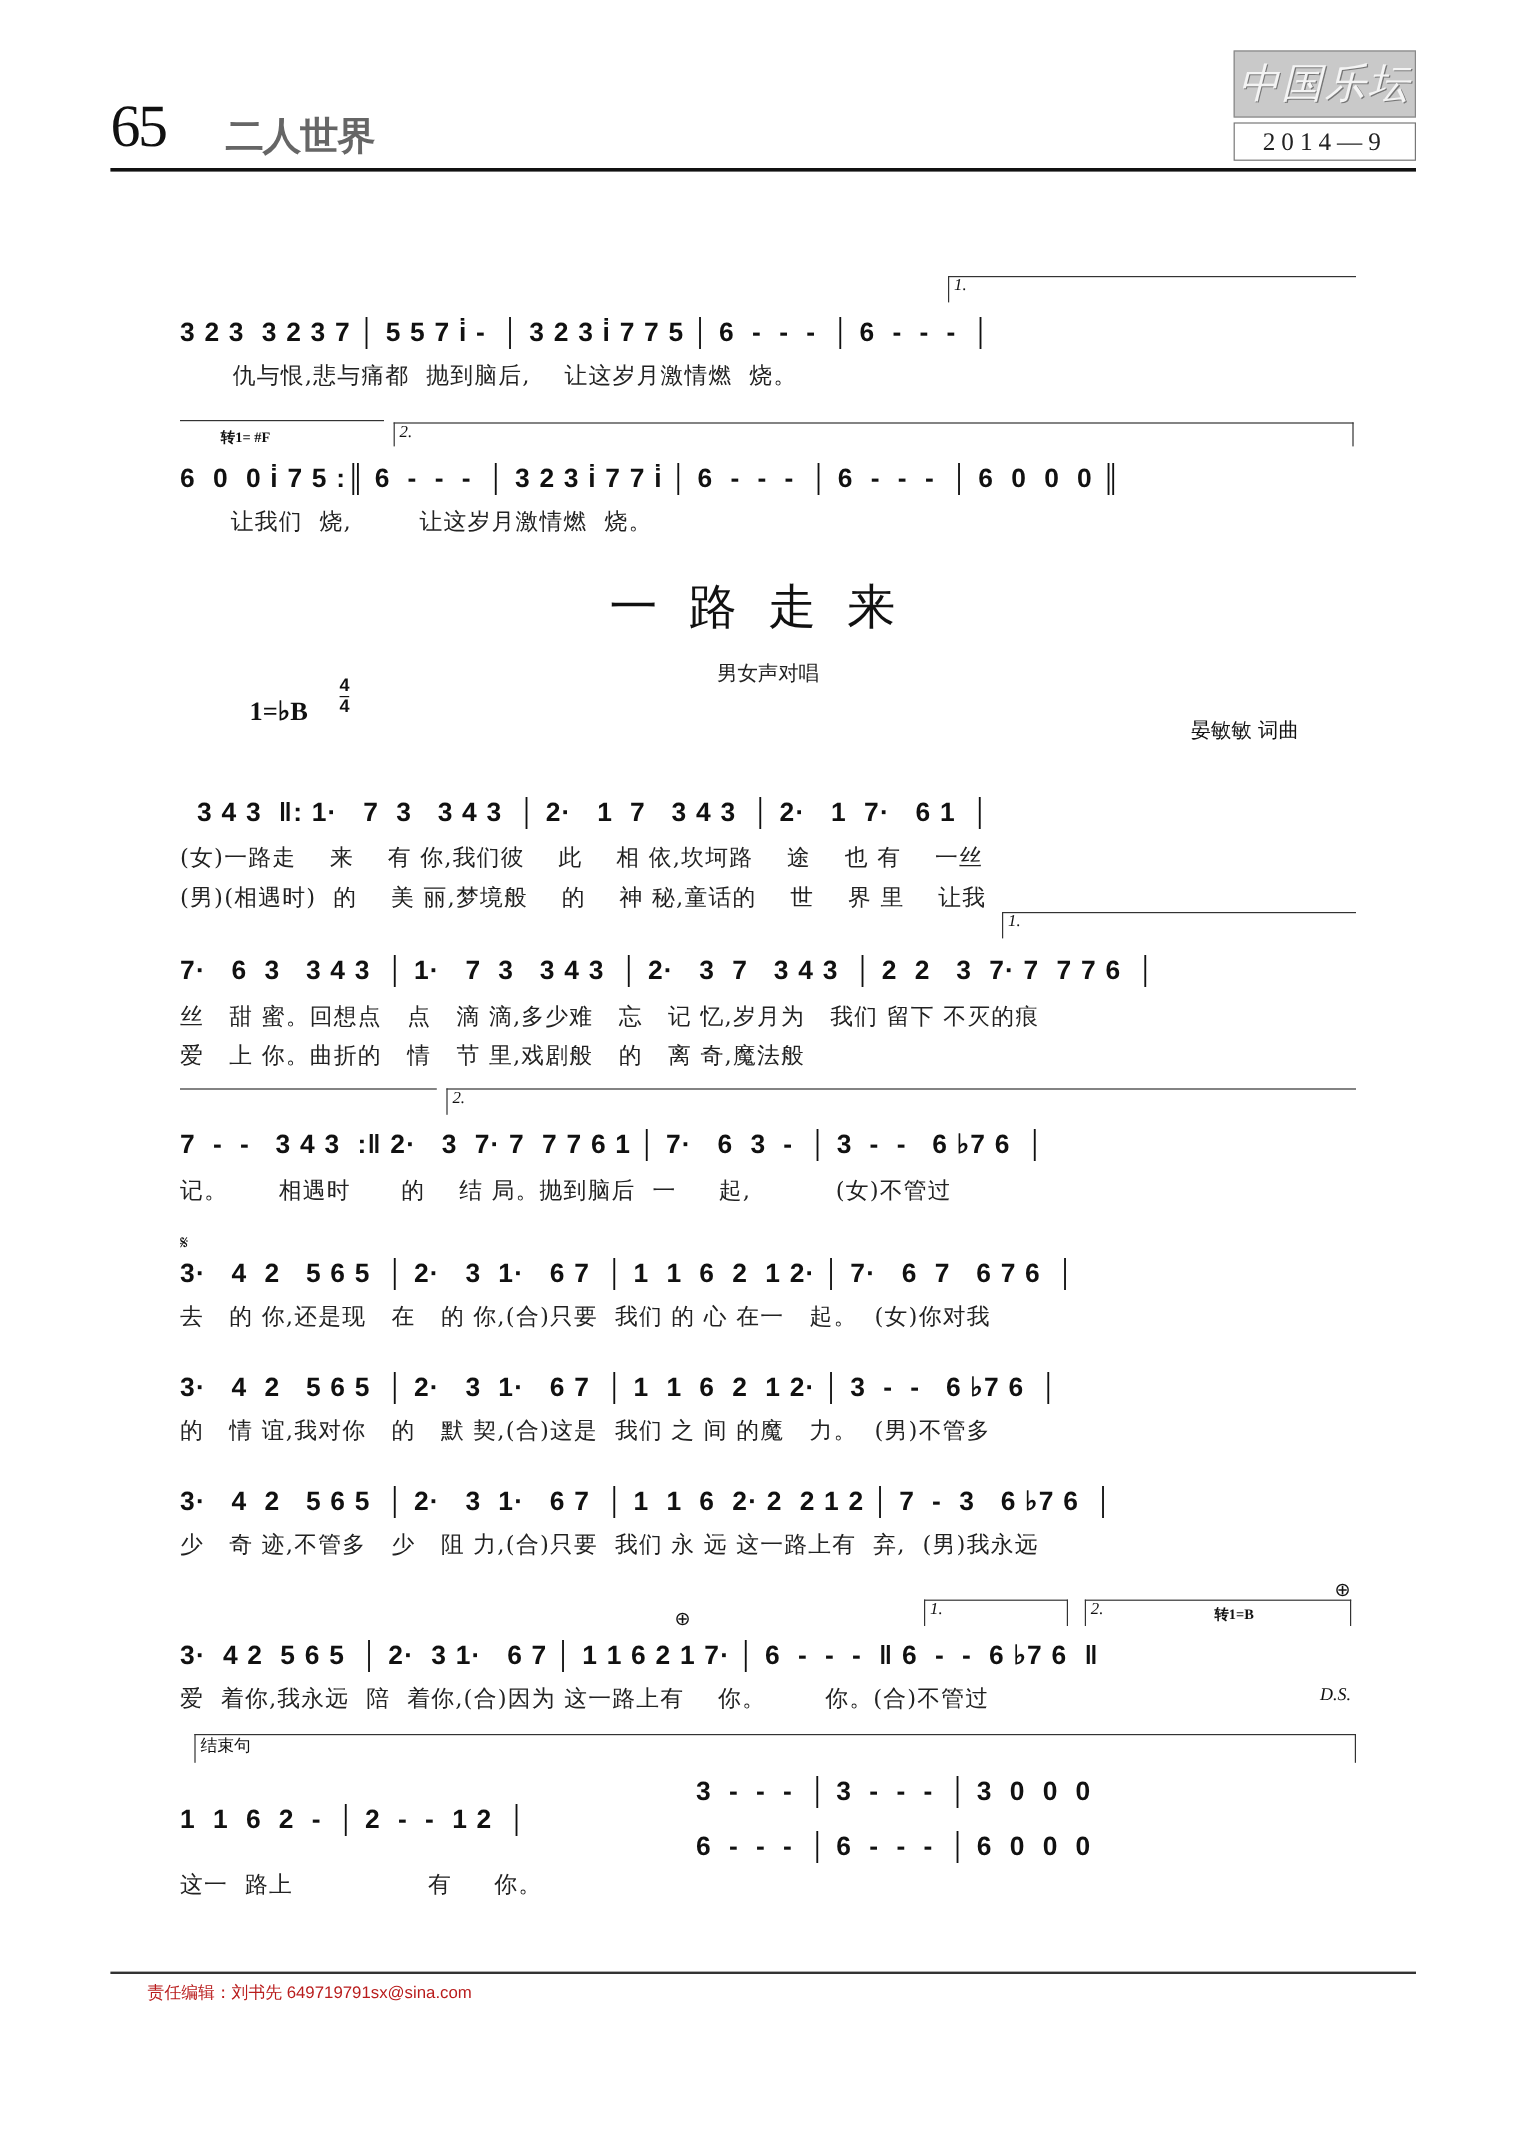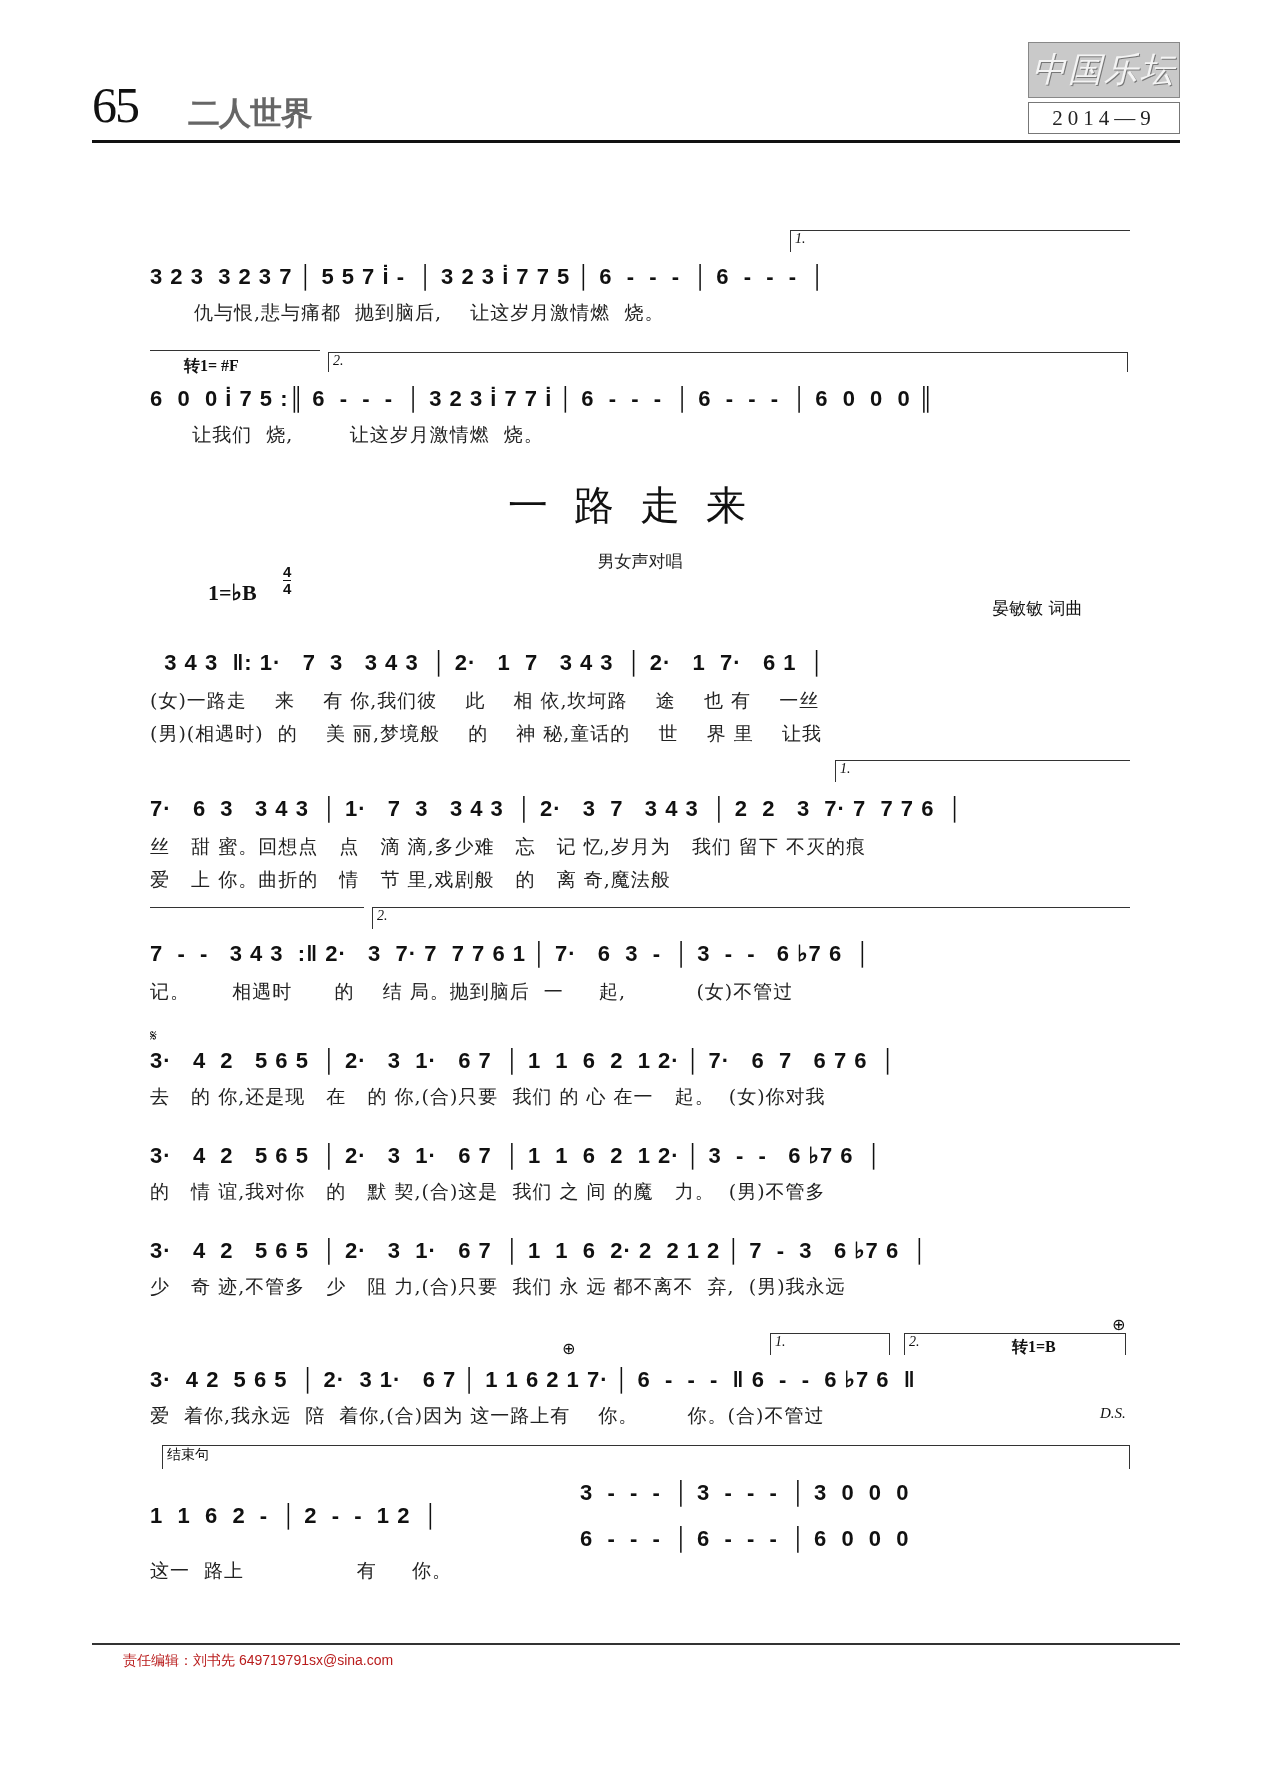--- a/index.html
+++ b/index.html
@@ -12,21 +12,21 @@
   .logo-box { position: absolute; left: 1028px; top: 42px; width: 152px; height: 56px; background: #c9c9c9; border: 1px solid #888; display: flex; align-items: center; justify-content: center; font-family: Liberation Sans, sans-serif; font-style: italic; font-size: 34px; color: #f4f4f4; text-shadow: 1px 1px 0 #777; letter-spacing: 2px; }
   .issue-box { position: absolute; left: 1028px; top: 102px; width: 152px; height: 32px; border: 1px solid #777; background: #fff; display: flex; align-items: center; justify-content: center; font-family: "Liberation Serif", serif; font-size: 21px; letter-spacing: 5px; color: #222; }
   .header-rule { position: absolute; left: 92px; top: 140px; width: 1088px; height: 3px; background: #111; }
 
   
   .row { position: absolute; left: 150px; width: 980px; }
   .notes { position: absolute; left: 0; font-family: "Liberation Sans", sans-serif; font-weight: bold; font-size: 22px; white-space: pre; letter-spacing: 1px; }
   .lyric { position: absolute; left: 0; font-family: "DejaVu Serif", serif; font-size: 19px; white-space: pre; color: #222; letter-spacing: 1px; }
   .ending { position: absolute; border-top: 1.5px solid #333; border-left: 1.5px solid #333; height: 22px; font-family: "Liberation Serif", serif; font-style: italic; font-size: 14px; padding-left: 4px; }
   .ending.closed { border-right: 1.5px solid #333; }
-  .small { font-family: "Liberation Serif", serif; font-size: 16px; position: absolute; }
+  .small { font-family: "Liberation Serif", serif; font-size: 12px; position: absolute; }
 
   .song-title { position: absolute; left: 0; width: 1280px; top: 478px; text-align: center; font-family: "DejaVu Serif", serif; font-size: 40px; letter-spacing: 26px; color: #111; }
   .song-sub { position: absolute; left: 0; width: 1280px; top: 550px; text-align: center; font-family: "DejaVu Serif", serif; font-size: 17px; color: #222; }
   .key-sig { position: absolute; left: 208px; top: 580px; font-family: "Liberation Serif", serif; font-weight: bold; font-size: 22px; }
   .time-sig { position: absolute; left: 283px; top: 564px; font-family: "Liberation Sans", sans-serif; font-weight: bold; font-size: 15px; line-height: 16px; text-align: center; }
   .time-sig .frac { border-top: 1.5px solid #111; }
   .composer { position: absolute; left: 992px; top: 597px; font-family: "DejaVu Serif", serif; font-size: 17px; }
 
   .footer-rule { position: absolute; left: 92px; top: 1643px; width: 1088px; height: 1.5px; background: #333; }
   .footer-text { position: absolute; left: 123px; top: 1652px; font-family: Liberation Sans, sans-serif; font-size: 14px; color: #b91c1c; }
@@ -57,21 +57,21 @@
 
 <div class="song-title">一路走来</div>
 <div class="song-sub">男女声对唱</div>
 <div class="key-sig">1=♭B</div>
 <div class="time-sig">
   <div>4</div>
   <div class="frac">4</div>
 </div>
 <div class="composer">晏敏敏 词曲</div>
 
-<div class="row" style="top:630px;height:120px;">
+<div class="row" style="top:644px;height:120px;">
   <div class="notes" style="top:20px;">  3 4 3  ‖: 1·   7  3   3 4 3  │ 2·   1  7   3 4 3  │ 2·   1  7·   6 1  │</div>
   <div class="lyric" style="top:58px;">(女)一路走    来    有 你,我们彼    此    相 依,坎坷路    途    也 有    一丝</div>
   <div class="lyric" style="top:91px;">(男)(相遇时)  的    美 丽,梦境般    的    神 秘,童话的    世    界 里    让我</div>
 </div>
 
 <div class="row" style="top:760px;height:135px;">
   <div class="ending" style="left:685px;top:0;width:295px;"><span>1.</span></div>
   <div class="notes" style="top:36px;">7·   6  3   3 4 3  │ 1·   7  3   3 4 3  │ 2·   3  7   3 4 3  │ 2  2   3  7· 7  7 7 6  │</div>
   <div class="lyric" style="top:74px;">丝   甜 蜜。回想点   点   滴 滴,多少难   忘   记 忆,岁月为   我们 留下 不灭的痕</div>
   <div class="lyric" style="top:107px;text-align:center;">爱   上 你。曲折的   情   节 里,戏剧般   的   离 奇,魔法般</div>
@@ -90,21 +90,21 @@
   <div class="lyric" style="top:64px;">去   的 你,还是现   在   的 你,(合)只要  我们 的 心 在一   起。  (女)你对我</div>
 </div>
 
 <div class="row" style="top:1115px;height:95px;">
   <div class="notes" style="top:28px;">3·   4  2   5 6 5  │ 2·   3  1·   6 7  │ 1  1  6  2  1 2· │ 3  -  -   6 ♭7 6  │</div>
   <div class="lyric" style="top:64px;">的   情 谊,我对你   的   默 契,(合)这是  我们 之 间 的魔   力。  (男)不管多</div>
 </div>
 
 <div class="row" style="top:1210px;height:95px;">
   <div class="notes" style="top:28px;">3·   4  2   5 6 5  │ 2·   3  1·   6 7  │ 1  1  6  2· 2  2 1 2 │ 7  -  3   6 ♭7 6  │</div>
-  <div class="lyric" style="top:64px;">少   奇 迹,不管多   少   阻 力,(合)只要  我们 永 远 都不离不  弃,  (男)我永远</div>
+  <div class="lyric" style="top:64px;">少   奇 迹,不管多   少   阻 力,(合)只要  我们 永 远 这一路上有  弃,  (男)我永远</div>
 </div>
 
 <div class="row" style="top:1305px;height:120px;">
   <div class="marker" style="left:412px;top:34px;">⊕</div>
   <div class="marker" style="left:962px;top:10px;">⊕</div>
   <div class="ending closed" style="left:620px;top:28px;width:120px;"><span>1.</span></div>
   <div class="ending closed" style="left:754px;top:28px;width:222px;"><span>2.</span></div>
   <div class="small" style="left:862px;top:32px;font-weight:bold;">转1=B</div>
   <div class="notes" style="top:62px;">3·  4 2  5 6 5  │ 2·  3 1·   6 7 │ 1 1 6 2 1 7· │ 6  -  -  -  ‖ 6  -  -  6 ♭7 6  ‖</div>
   <div class="lyric" style="top:98px;">爱  着你,我永远  陪  着你,(合)因为 这一路上有    你。       你。(合)不管过</div>

